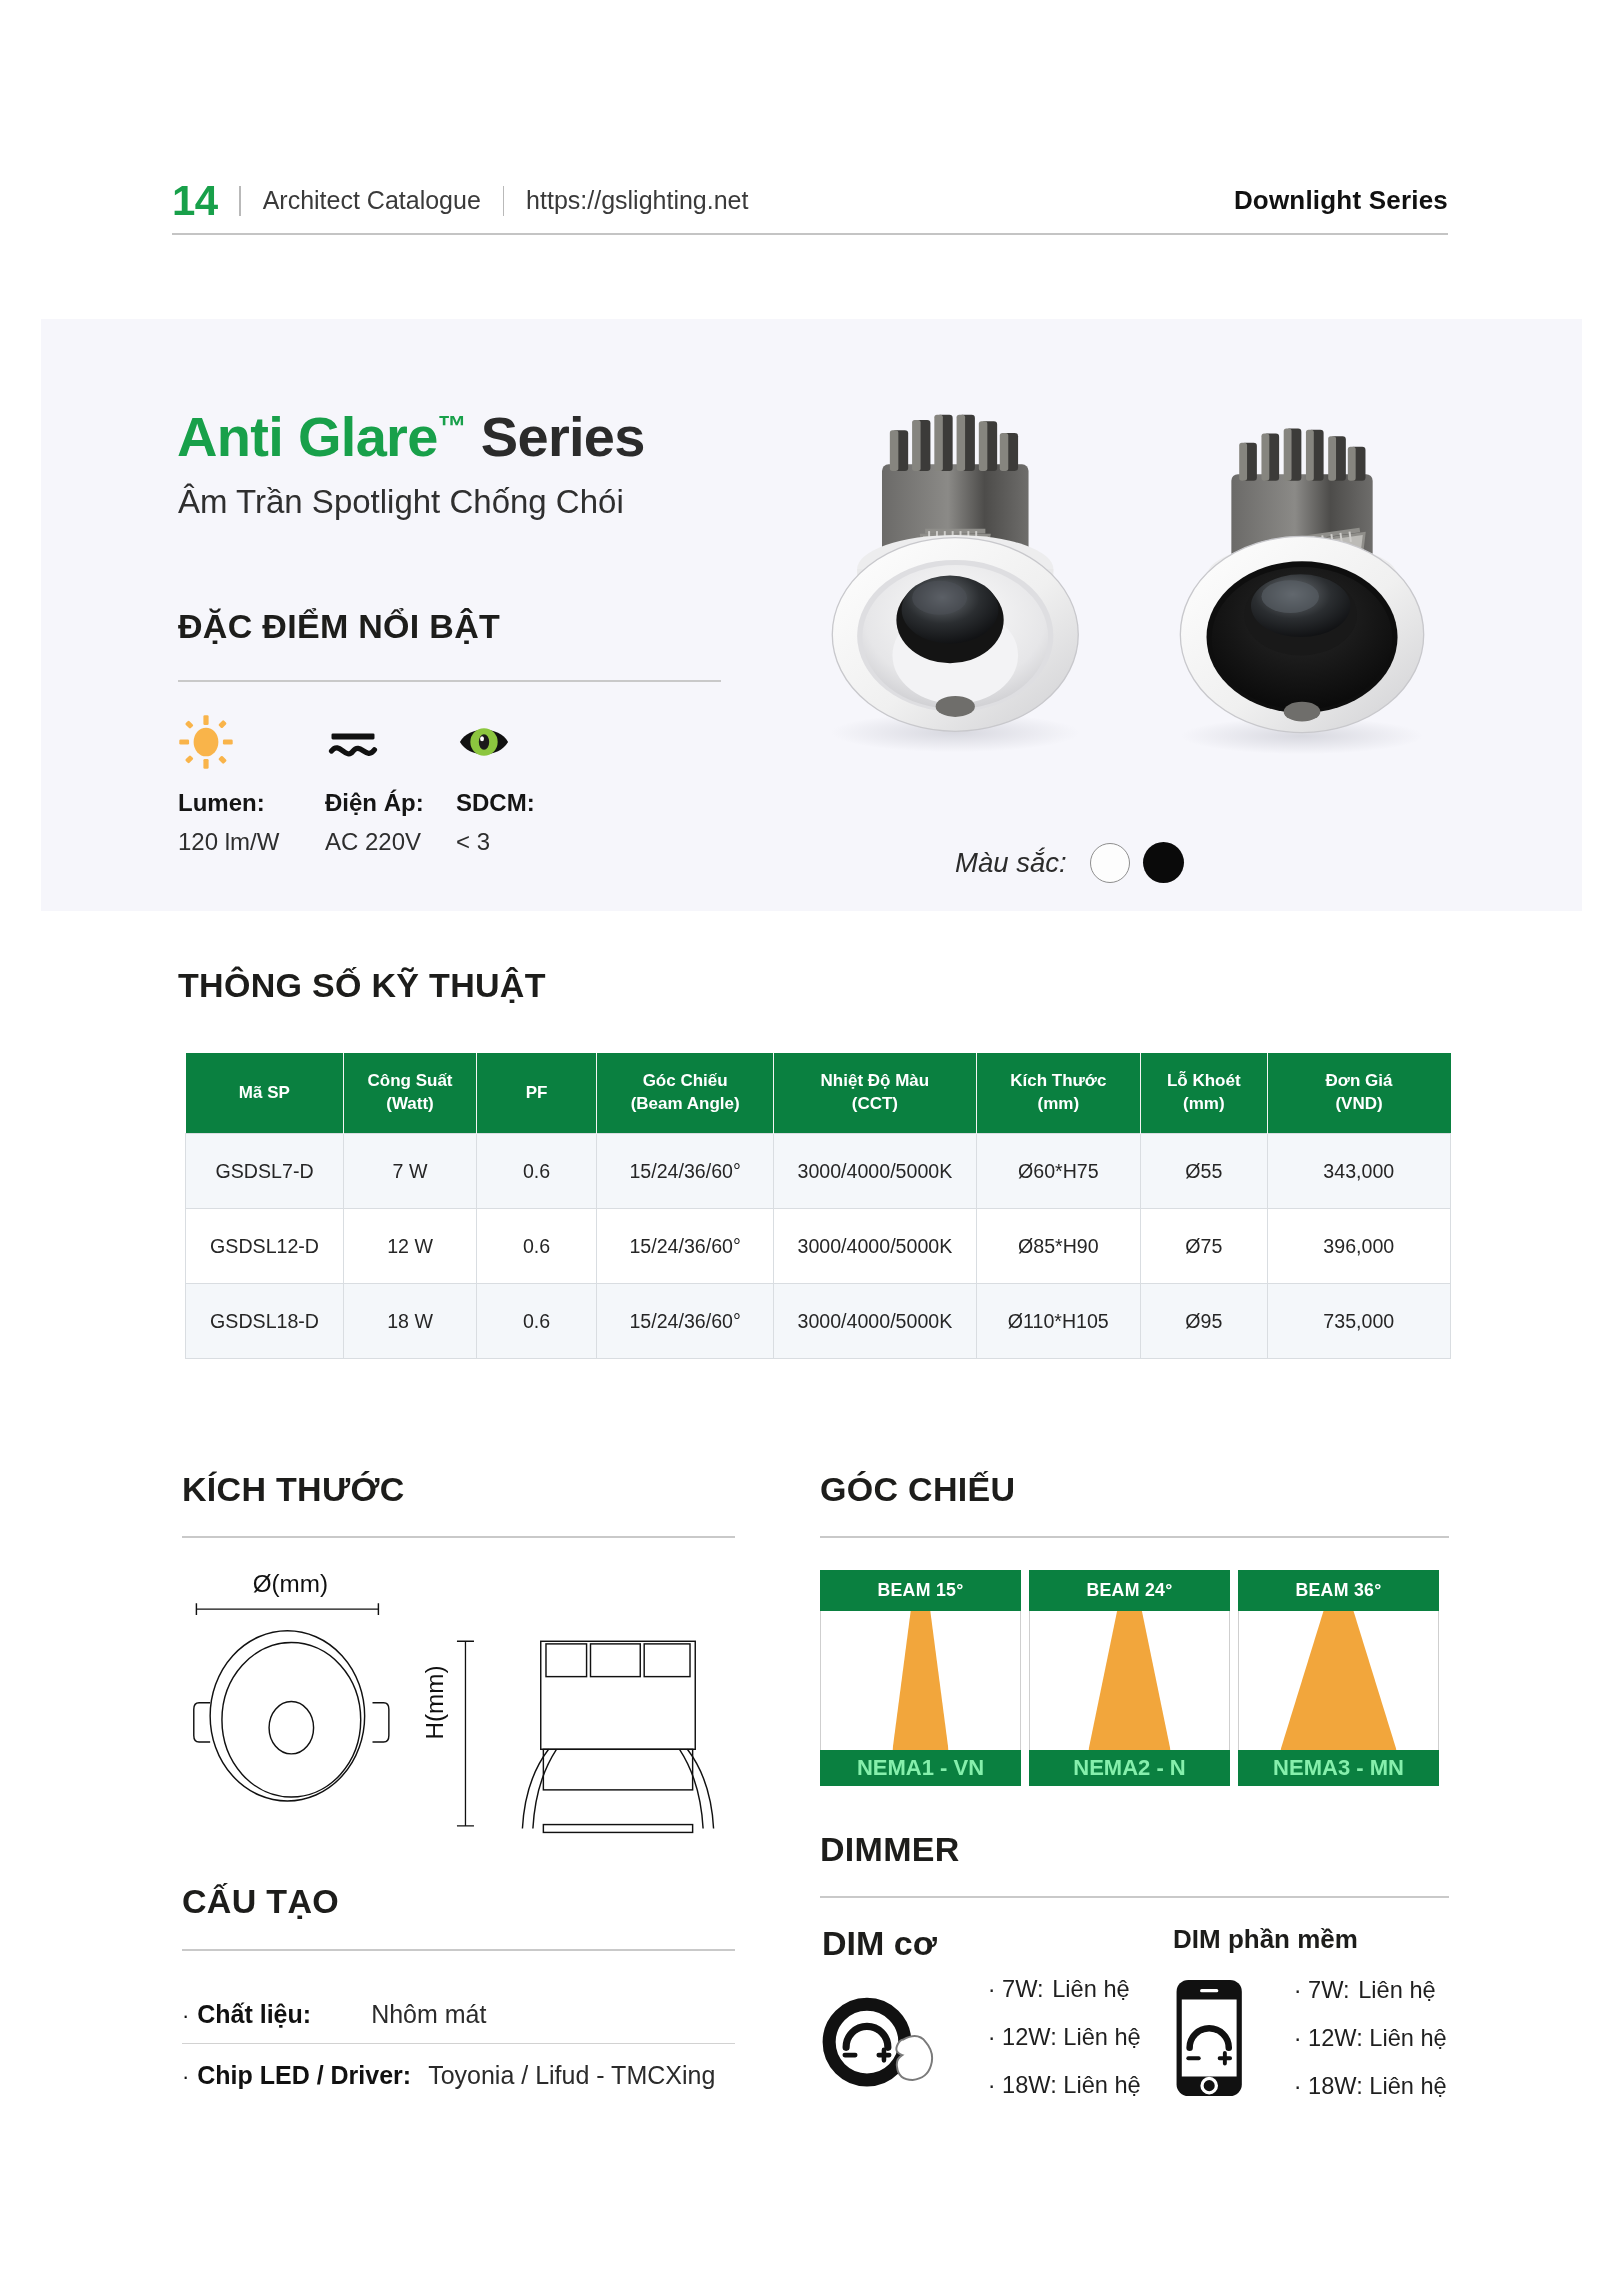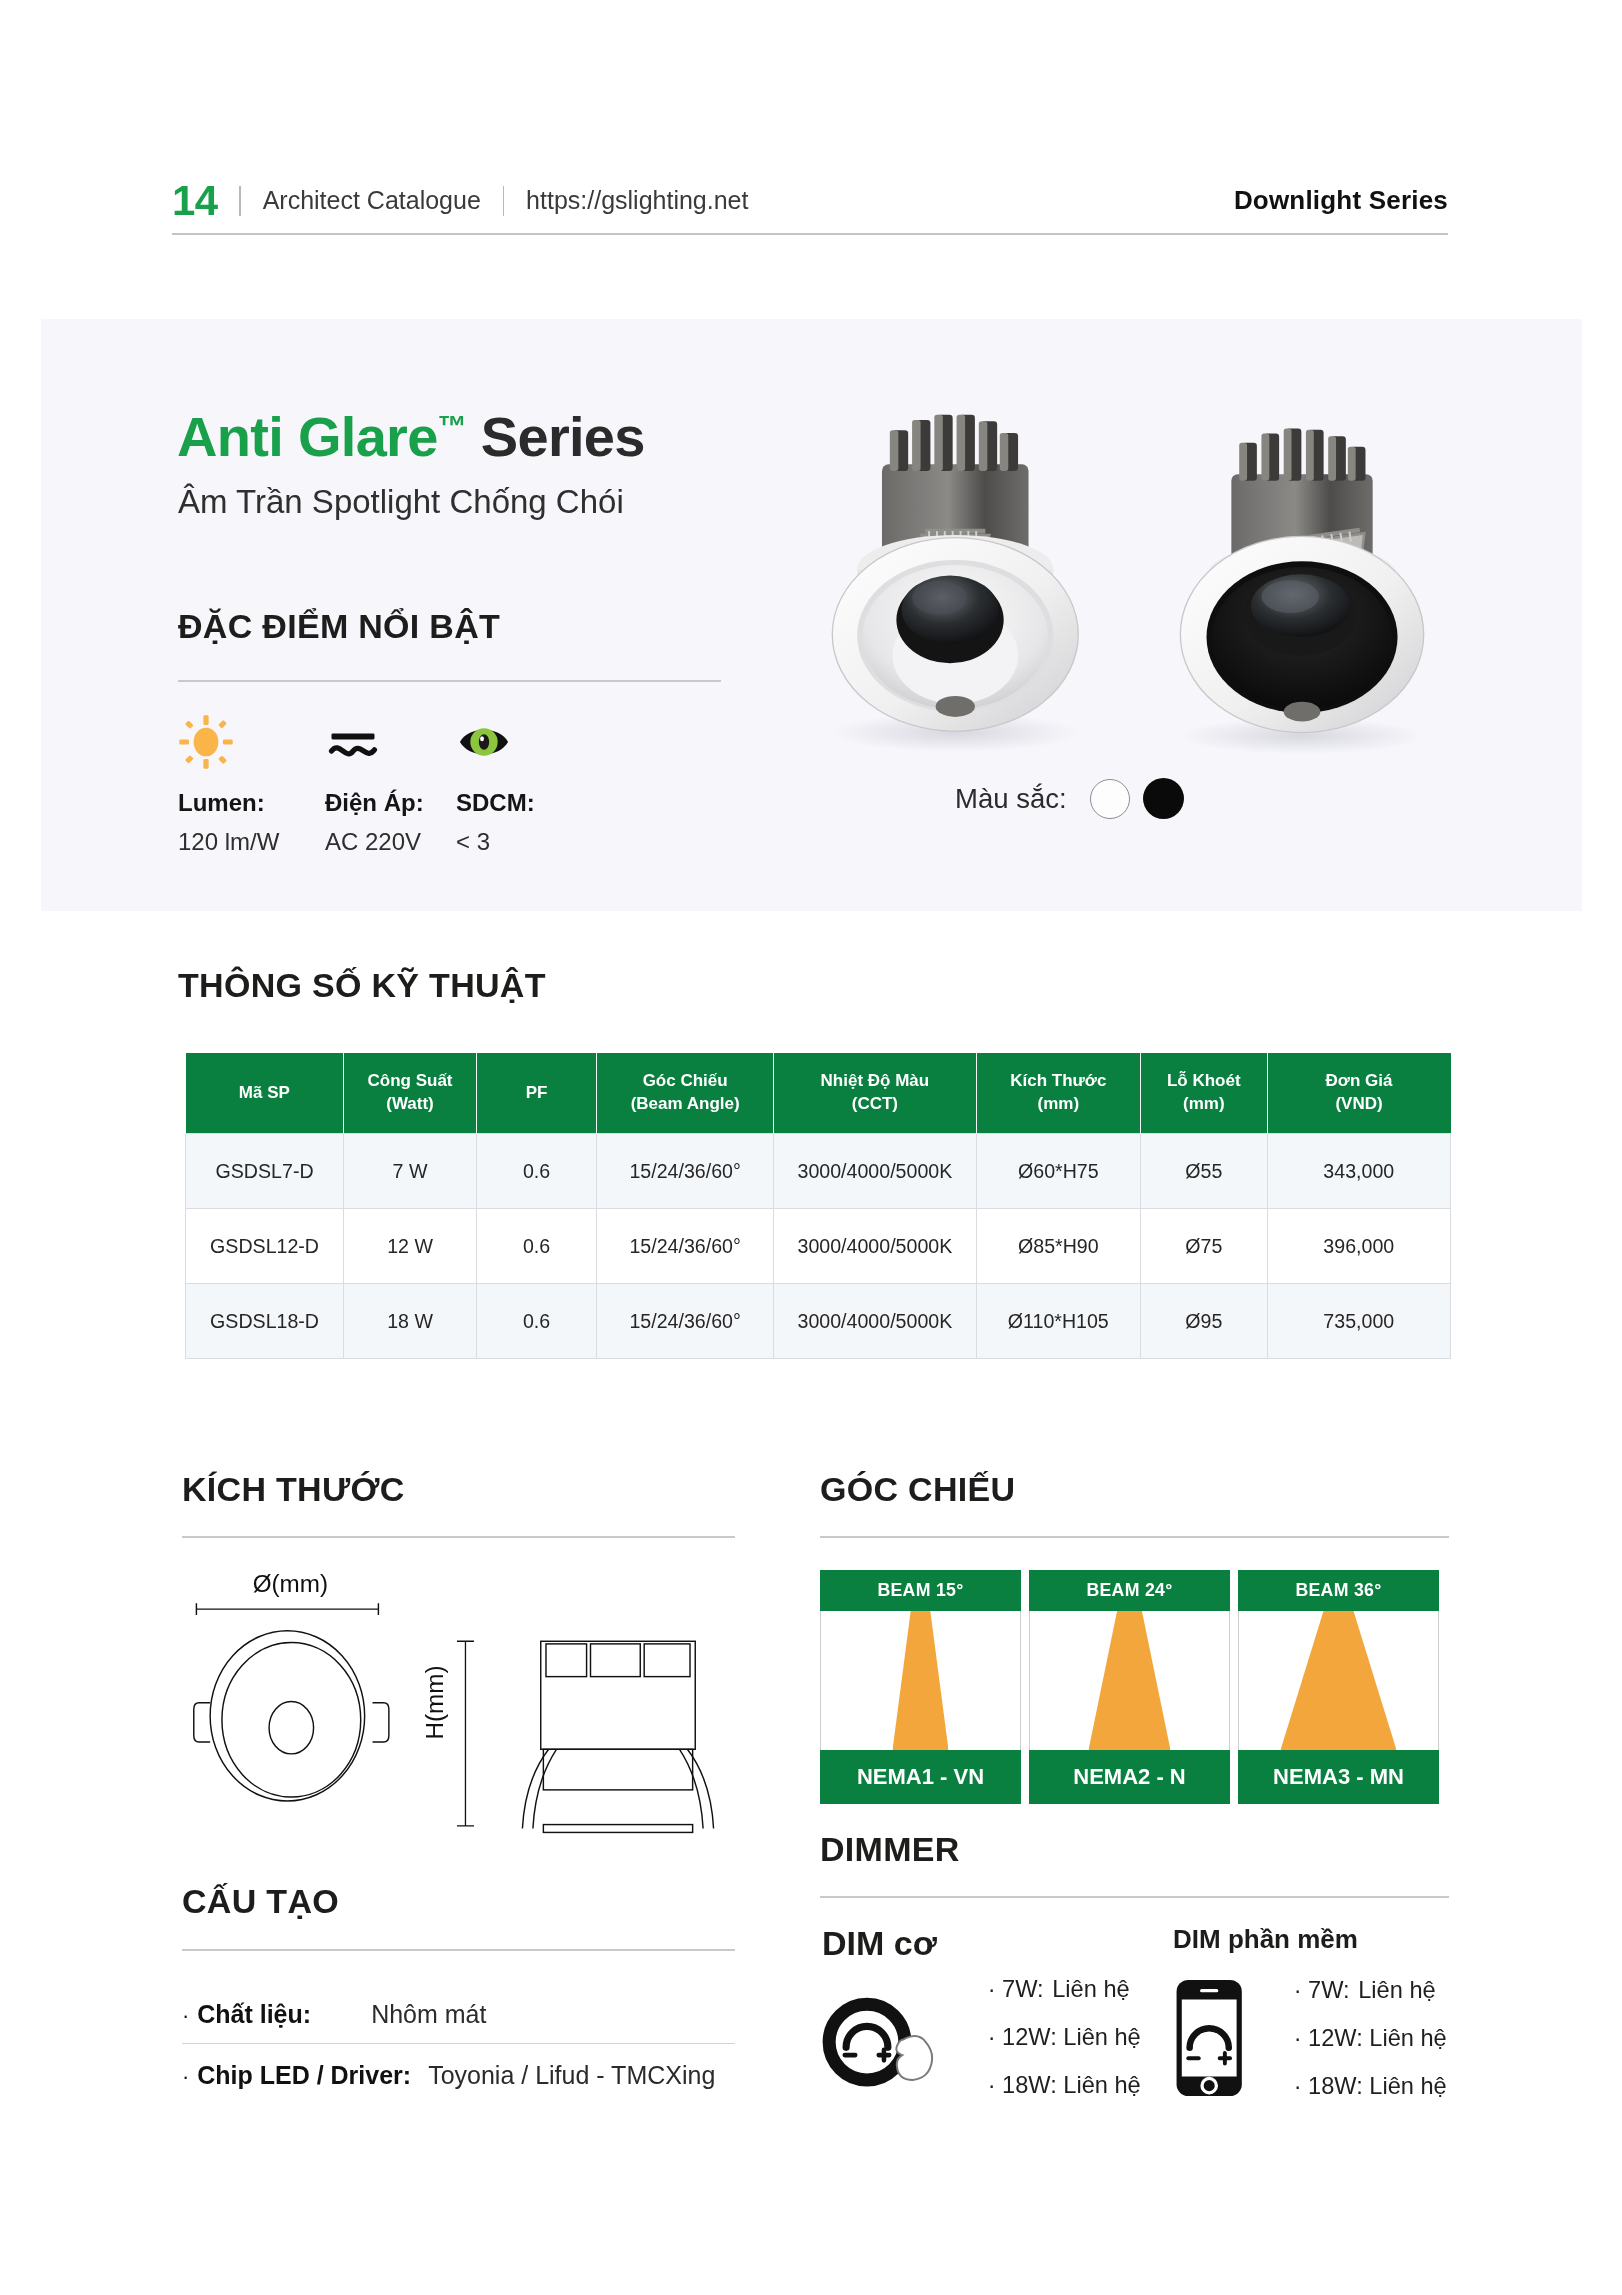--- a/index.html
+++ b/index.html
@@ -30,21 +30,21 @@
   .feat-h{position:absolute;left:178px;top:607px;font-size:34px;font-weight:bold;letter-spacing:0.3px;}
   .feat-rule{position:absolute;left:178px;top:680px;width:543px;height:2px;background:#c9c9c9;}
 
   .feat-row{position:absolute;left:178px;top:703px;width:550px;display:flex;}
   .feat{display:flex;flex-direction:column;align-items:flex-start;}
   .feat .ico{height:77px;display:flex;align-items:center;}
   .feat .lb{font-size:24px;font-weight:bold;color:#151515;margin-top:9.2px;white-space:nowrap;}
   .feat .vl{font-size:24px;color:#2e2e2e;margin-top:10.5px;white-space:nowrap;}
   .f0{width:147px;} .f1{width:131px;} .f2{width:111px;} .f3{width:auto;}
 
-  .mausac{position:absolute;left:955px;top:778px;display:flex;align-items:center;}
+  .mausac{position:absolute;left:955px;top:842px;display:flex;align-items:center;font-style:italic;}
   .mausac .lb{font-size:27.5px;color:#2b2b2b;margin-right:23.6px;}
   .sw{width:38px;height:38px;border-radius:50%;margin-right:13px;}
   .sw-w{background:#fdfdfd;border:1.3px solid #8e8e8e;}
   .sw-b{background:#0a0a0a;width:41px;height:41px;}
 
   
   .photos{position:absolute;left:759px;top:353px;width:772px;height:419px;}
 
   
   .sec-h{font-size:34px;font-weight:bold;letter-spacing:0.3px;}
@@ -76,21 +76,21 @@
 
   
   .gc-h{position:absolute;left:820px;top:1470px;}
   .gc-rule{position:absolute;left:820px;top:1536px;width:629px;height:2px;background:#c9c9c9;}
   .beams{position:absolute;left:820px;top:1570px;width:629px;display:flex;gap:8px;}
   .beam{width:201px;background:#fff;}
   .beam-top{background:#0a8040;color:#fff;height:41px;display:flex;align-items:center;
             justify-content:center;font-size:17.7px;font-weight:bold;letter-spacing:0.3px;}
   .beam-mid{height:139px;border-left:1.3px solid #cfcfcf;border-right:1.3px solid #cfcfcf;
             position:relative;overflow:hidden;background:#fff;}
-  .beam-bot{background:#0a8040;color:#ffffff;height:54px;display:flex;align-items:center;
+  .beam-bot{background:#0a8040;color:#86efac;height:36px;display:flex;align-items:center;
             justify-content:center;font-size:22px;font-weight:bold;}
   .cone{position:absolute;top:0;left:50%;transform:translateX(-50%);height:100%;background:#f2a63c;}
 
   
   .dm-h{position:absolute;left:820px;top:1830px;}
   .dm-rule{position:absolute;left:820px;top:1896px;width:629px;height:2px;background:#c9c9c9;}
   .dm-lbl-a{position:absolute;left:822px;top:1924px;font-size:34px;font-weight:bold;}
   .dm-lbl-b{position:absolute;left:1173px;top:1924px;font-size:26px;font-weight:bold;}
   .dm-col-a{position:absolute;left:820px;top:1976px;width:314px;display:flex;align-items:center;}
   .dm-col-b{position:absolute;left:1171px;top:1976px;width:314px;display:flex;align-items:center;}

